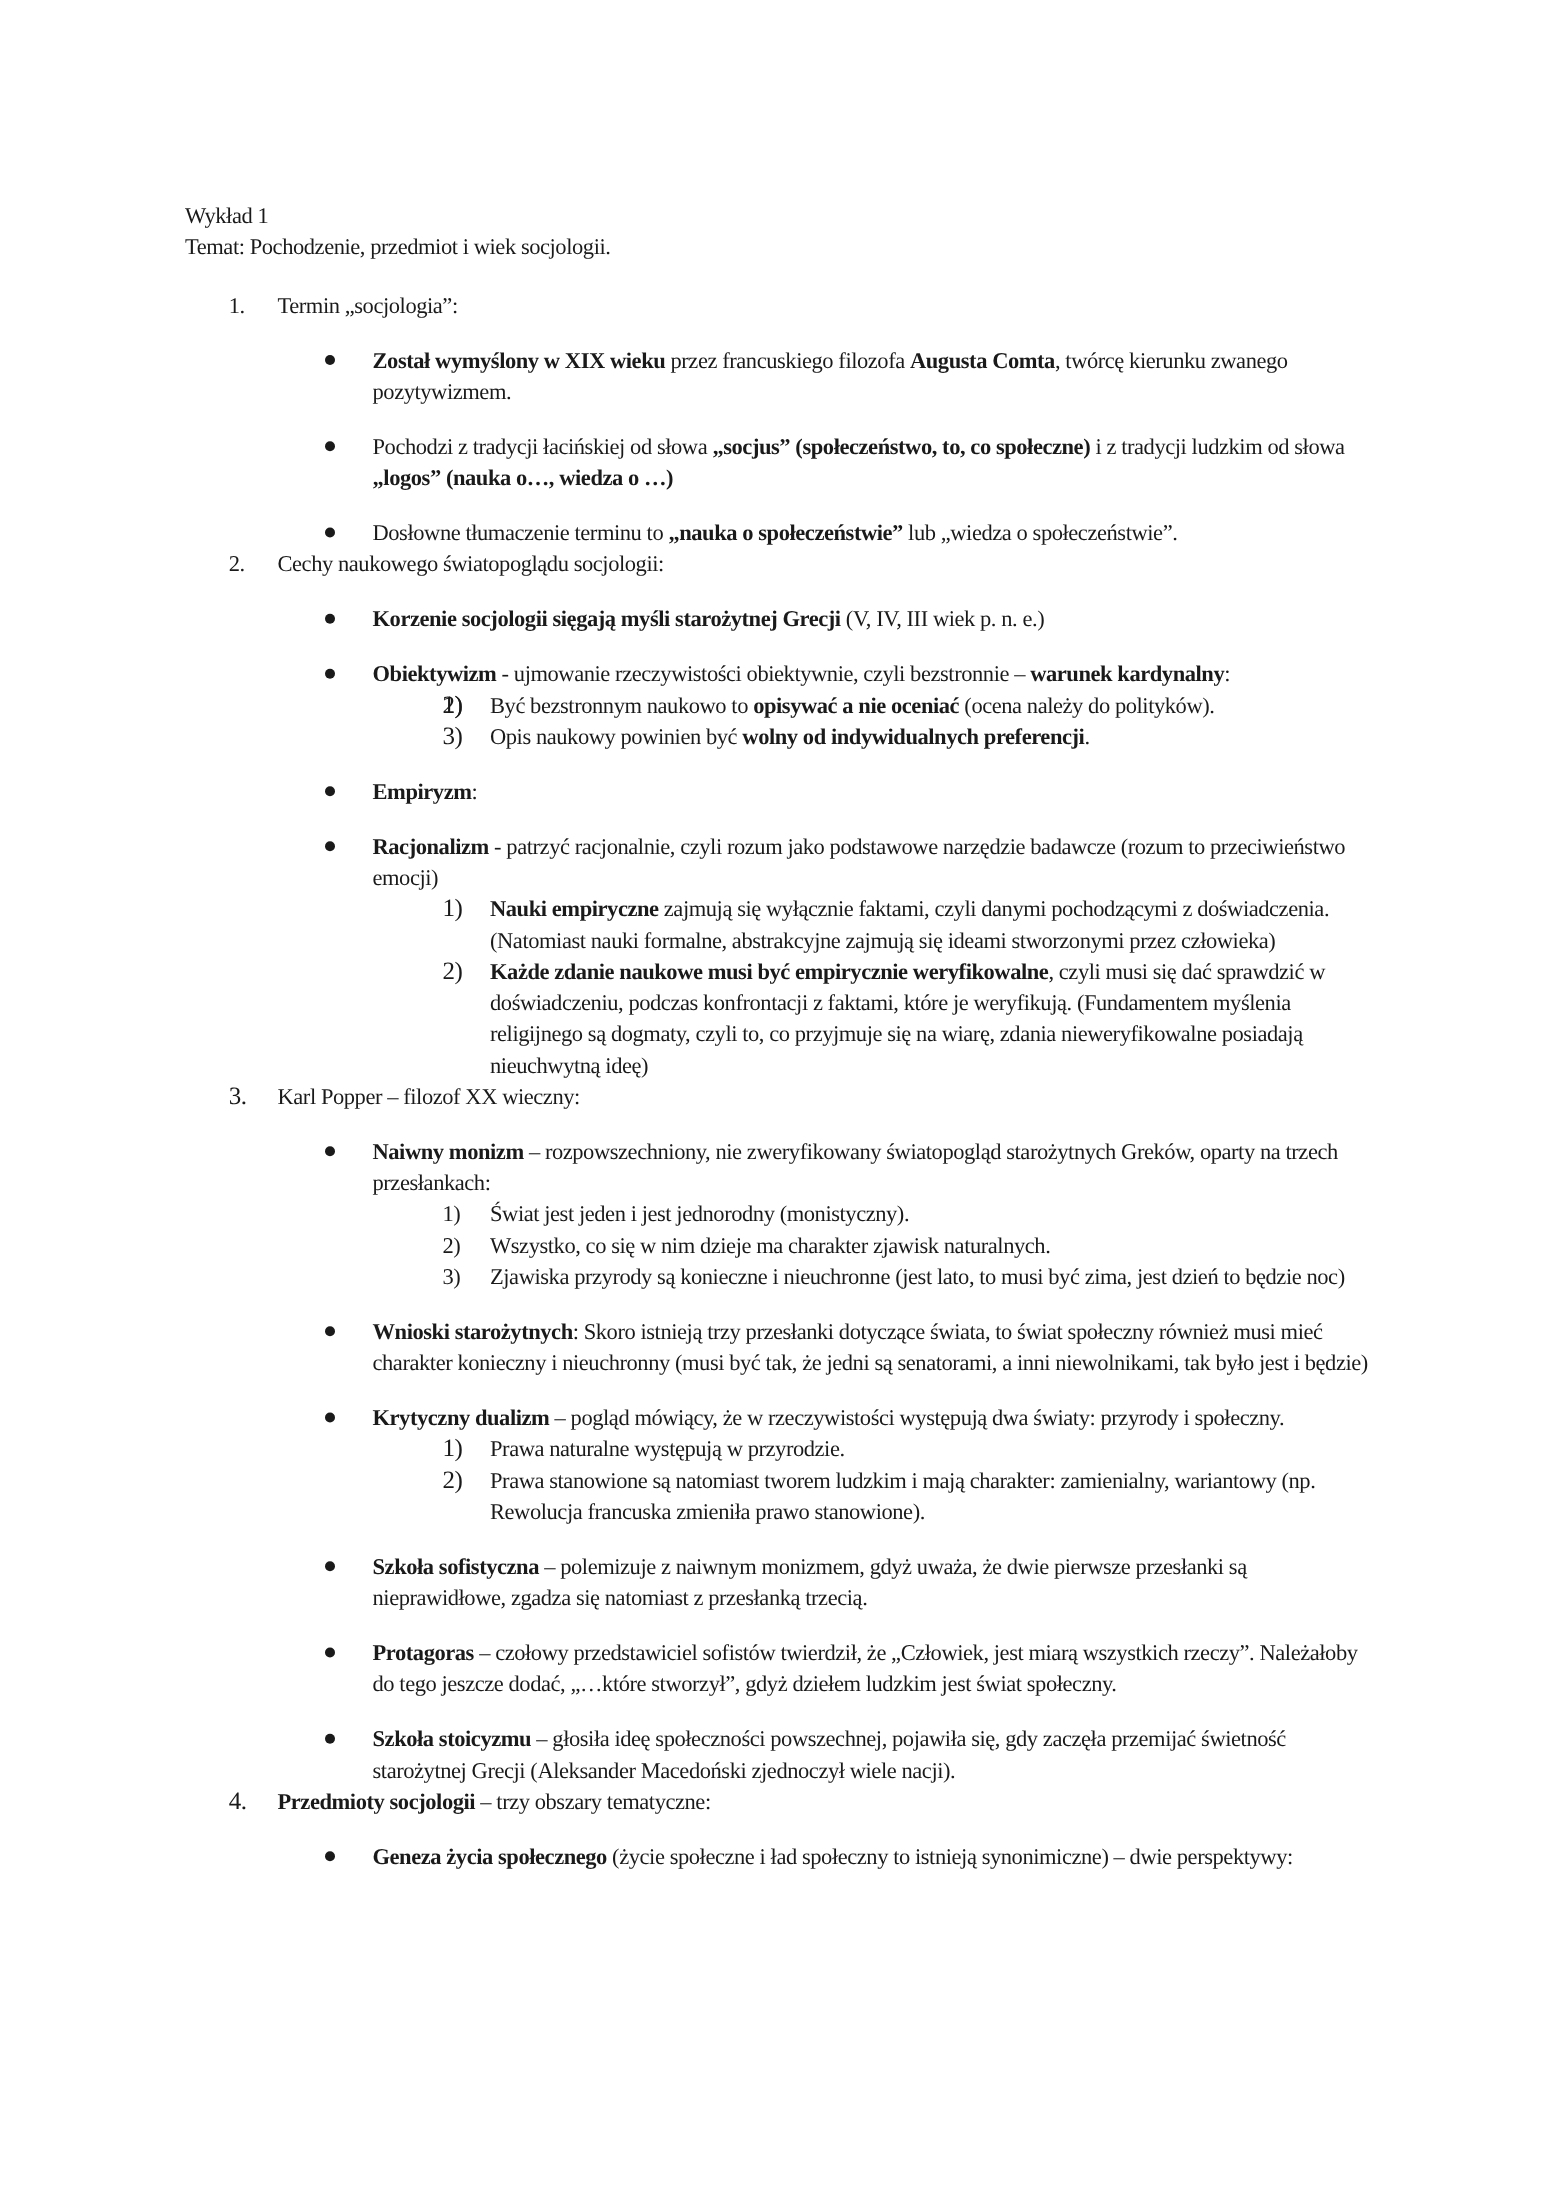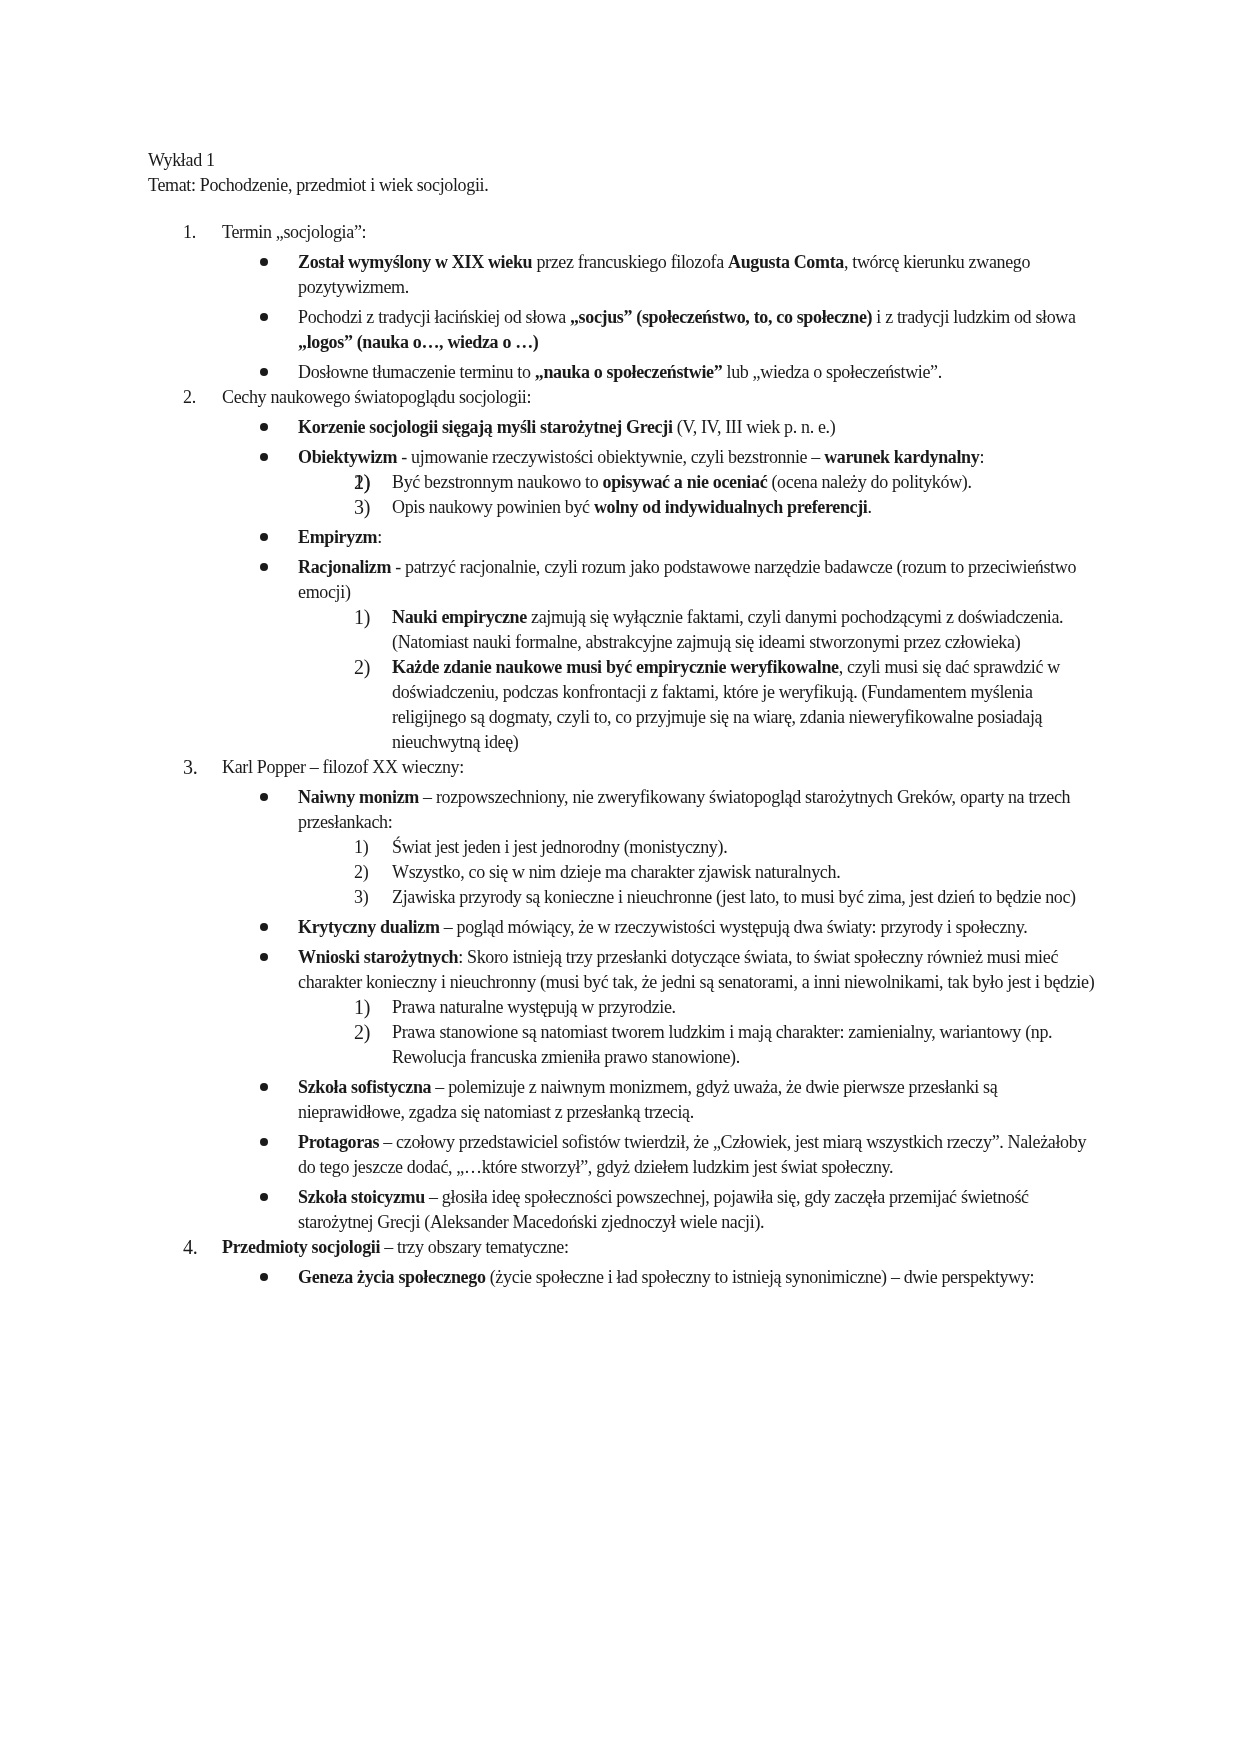--- a/index.html
+++ b/index.html
@@ -1,25 +1,25 @@
 <!DOCTYPE html>
 <html><head>
 <meta charset="utf-8">
 <style>
   html, body { margin: 0; padding: 0; background: #ffffff; }
   body { width: 1240px; height: 1754px; position: relative; overflow: hidden;
          font-family: "Liberation Serif", "DejaVu Serif", serif; color: #1a1a1a; }
-  .page { position: absolute; left: 148px; top: 148px; width: 950px;
+  .page { position: absolute; left: 148px; top: 160px; width: 950px;
           font-size: 18px; line-height: 25px; letter-spacing: -0.35px; }
   .hdr { margin: 0; }
   .spacer { height: 22px; }
   .lvl1 { position: relative; padding-left: 74px; margin: 0; }
   .lvl1 .num { position: absolute; left: 35px; top: 0; }
   .lvl1 .num.big { font-size: 20px; }
-  .bul { position: relative; padding-left: 150px; margin-top: 5px; }
+  .bul { position: relative; padding-left: 150px; margin-top: 19px; }
   .bul .dot { position: absolute; left: 112px; top: 8px; width: 8px; height: 8px;
               border-radius: 50%; background: #1a1a1a; }
   .sub { position: relative; padding-left: 244px; margin: 0; }
   .sub .sn { position: absolute; left: 206px; top: 0; font-size: 20px; }
   .sub .sn.small { font-size: 18px; }
   b { font-weight: bold; }
 </style>
 </head>
 <body>
 
@@ -40,22 +40,22 @@
       <div class="sub"><span class="sn">3)</span><span><span>Opis naukowy powinien być </span><b>wolny od indywidualnych preferencji</b><span>.</span></span></div>
       <div class="bul"><span class="dot"></span><span><b>Empiryzm</b><span>:</span></span></div>
       <div class="bul"><span class="dot"></span><span><b>Racjonalizm</b><span> - patrzyć racjonalnie, czyli rozum jako podstawowe narzędzie badawcze (rozum to przeciwieństwo emocji)</span></span></div>
       <div class="sub"><span class="sn">1)</span><span><b>Nauki empiryczne</b><span> zajmują się wyłącznie faktami, czyli danymi pochodzącymi z doświadczenia. (Natomiast nauki formalne, abstrakcyjne zajmują się ideami stworzonymi przez człowieka)</span></span></div>
       <div class="sub"><span class="sn">2)</span><span><b>Każde zdanie naukowe musi być empirycznie weryfikowalne</b><span>, czyli musi się dać sprawdzić w doświadczeniu, podczas konfrontacji z faktami, które je weryfikują. (Fundamentem myślenia religijnego są dogmaty, czyli to, co przyjmuje się na wiarę, zdania nieweryfikowalne posiadają nieuchwytną ideę)</span></span></div>
       <div class="lvl1"><span class="num big">3.</span><span><span>Karl Popper – filozof XX wieczny:</span></span></div>
       <div class="bul"><span class="dot"></span><span><b>Naiwny monizm</b><span> – rozpowszechniony, nie zweryfikowany światopogląd starożytnych Greków, oparty na trzech przesłankach:</span></span></div>
       <div class="sub"><span class="sn small">1)</span><span><span>Świat jest jeden i jest jednorodny (monistyczny).</span></span></div>
       <div class="sub"><span class="sn small">2)</span><span><span>Wszystko, co się w nim dzieje ma charakter zjawisk naturalnych.</span></span></div>
       <div class="sub"><span class="sn small">3)</span><span><span>Zjawiska przyrody są konieczne i nieuchronne (jest lato, to musi być zima, jest dzień to będzie noc)</span></span></div>
+      <div class="bul"><span class="dot"></span><span><b>Wnioski starożytnych</b><span>: Skoro istnieją trzy przesłanki dotyczące świata, to świat społeczny również musi mieć charakter konieczny i nieuchronny (musi być tak, że jedni są senatorami, a inni niewolnikami, tak było jest i będzie)</span></span></div>
       <div class="bul"><span class="dot"></span><span><b>Krytyczny dualizm</b><span> – pogląd mówiący, że w rzeczywistości występują dwa światy: przyrody i społeczny.</span></span></div>
-      <div class="bul"><span class="dot"></span><span><b>Wnioski starożytnych</b><span>: Skoro istnieją trzy przesłanki dotyczące świata, to świat społeczny również musi mieć charakter konieczny i nieuchronny (musi być tak, że jedni są senatorami, a inni niewolnikami, tak było jest i będzie)</span></span></div>
       <div class="sub"><span class="sn">1)</span><span><span>Prawa naturalne występują w przyrodzie.</span></span></div>
       <div class="sub"><span class="sn">2)</span><span><span>Prawa stanowione są natomiast tworem ludzkim i mają charakter: zamienialny, wariantowy (np. Rewolucja francuska zmieniła prawo stanowione).</span></span></div>
       <div class="bul"><span class="dot"></span><span><b>Szkoła sofistyczna</b><span> – polemizuje z naiwnym monizmem, gdyż uważa, że dwie pierwsze przesłanki są nieprawidłowe, zgadza się natomiast z przesłanką trzecią.</span></span></div>
       <div class="bul"><span class="dot"></span><span><b>Protagoras</b><span> – czołowy przedstawiciel sofistów twierdził, że „Człowiek, jest miarą wszystkich rzeczy”. Należałoby do tego jeszcze dodać, „…które stworzył”, gdyż dziełem ludzkim jest świat społeczny.</span></span></div>
       <div class="bul"><span class="dot"></span><span><b>Szkoła stoicyzmu</b><span> – głosiła ideę społeczności powszechnej, pojawiła się, gdy zaczęła przemijać świetność starożytnej Grecji (Aleksander Macedoński zjednoczył wiele nacji).</span></span></div>
       <div class="lvl1"><span class="num big">4.</span><span><b>Przedmioty socjologii</b><span> – trzy obszary tematyczne:</span></span></div>
       <div class="bul"><span class="dot"></span><span><b>Geneza życia społecznego</b><span> (życie społeczne i ład społeczny to istnieją synonimiczne) – dwie perspektywy:</span></span></div>
     </div>
 </div>
 

